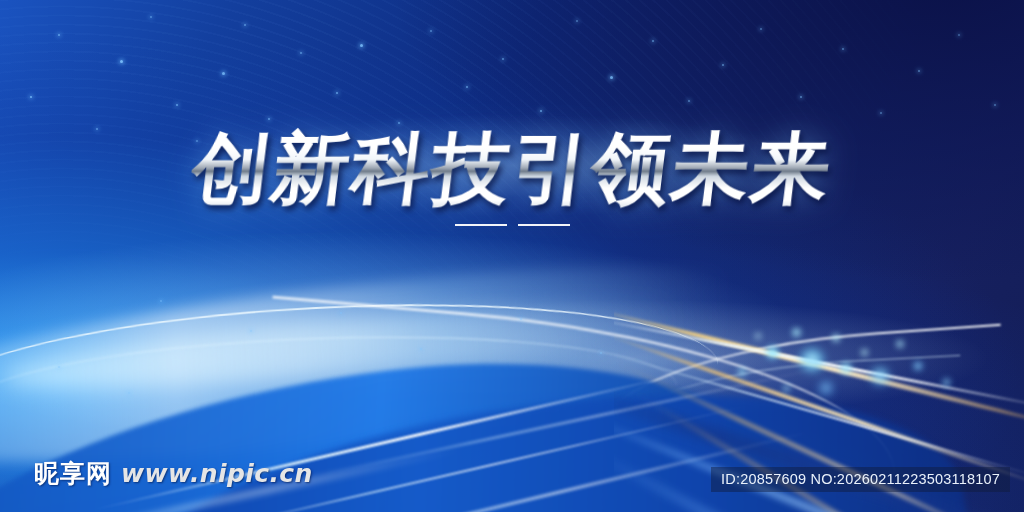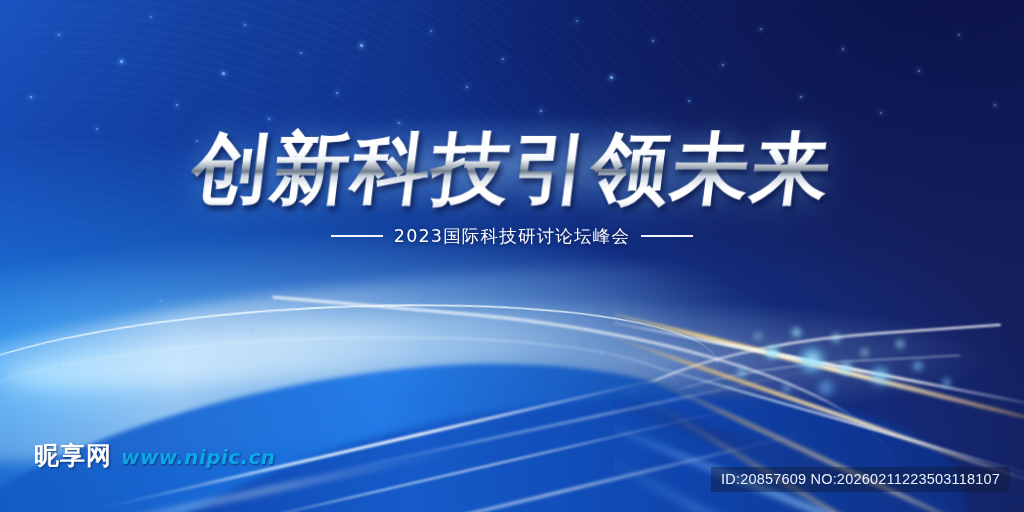--- a/index.html
+++ b/index.html
@@ -268,39 +268,39 @@
   }
   .eyebrow .rule {
     display: inline-block;
     width: 52px; height: 1.6px;
     background: #ffffff;
     opacity: .95;
   }
 
   
   .watermark {
-    position: absolute; left: 34px; bottom: 40px;
+    position: absolute; left: 34px; bottom: 22px;
     display: flex; align-items: baseline; gap: 9px;
     z-index: 50;
   }
   .wm-logo {
     font-family: "DejaVu Sans", sans-serif;
     font-weight: bold;
     font-size: 25px;
     letter-spacing: 1px;
     color: #ffffff;
     text-shadow: 1px 1px 2px rgba(0,20,70,.6);
   }
   .wm-url {
     font-family: "DejaVu Sans", sans-serif;
     font-weight: bold;
     font-style: italic;
-    font-size: 20px;
+    font-size: 25px;
     letter-spacing: .4px;
-    color: #0ea5e9;
+    color: #e5e5e5;
     text-shadow: 1px 1px 2px rgba(0,20,70,.6);
     text-align: center;
   }
   .idstrip {
     position: absolute; right: 14px; bottom: 20px;
     padding: 3px 10px 4px;
     background: rgba(16,26,58,.45);
     z-index: 50;
   }
   .idstrip span {
@@ -407,21 +407,20 @@
       <div class="dot" style="left: 128px; top: 392px; width: 2px; height: 2px; opacity: 0.4;"></div>
     </div>
 
   <div class="copy">
     <div class="title-wrap">
       <div class="title-glow"></div>
       <div class="main-title">创新科技引领未来</div>
     </div>
     <div class="eyebrow">
       <span class="rule"></span>
-      <span>2023国际科技研讨论坛峰会</span>
       <span class="rule"></span>
     </div>
   </div>
 
   <div class="watermark">
     <span class="wm-logo">昵享网</span>
     <span class="wm-url">www.nipic.cn</span>
   </div>
 
   <div class="idstrip">

